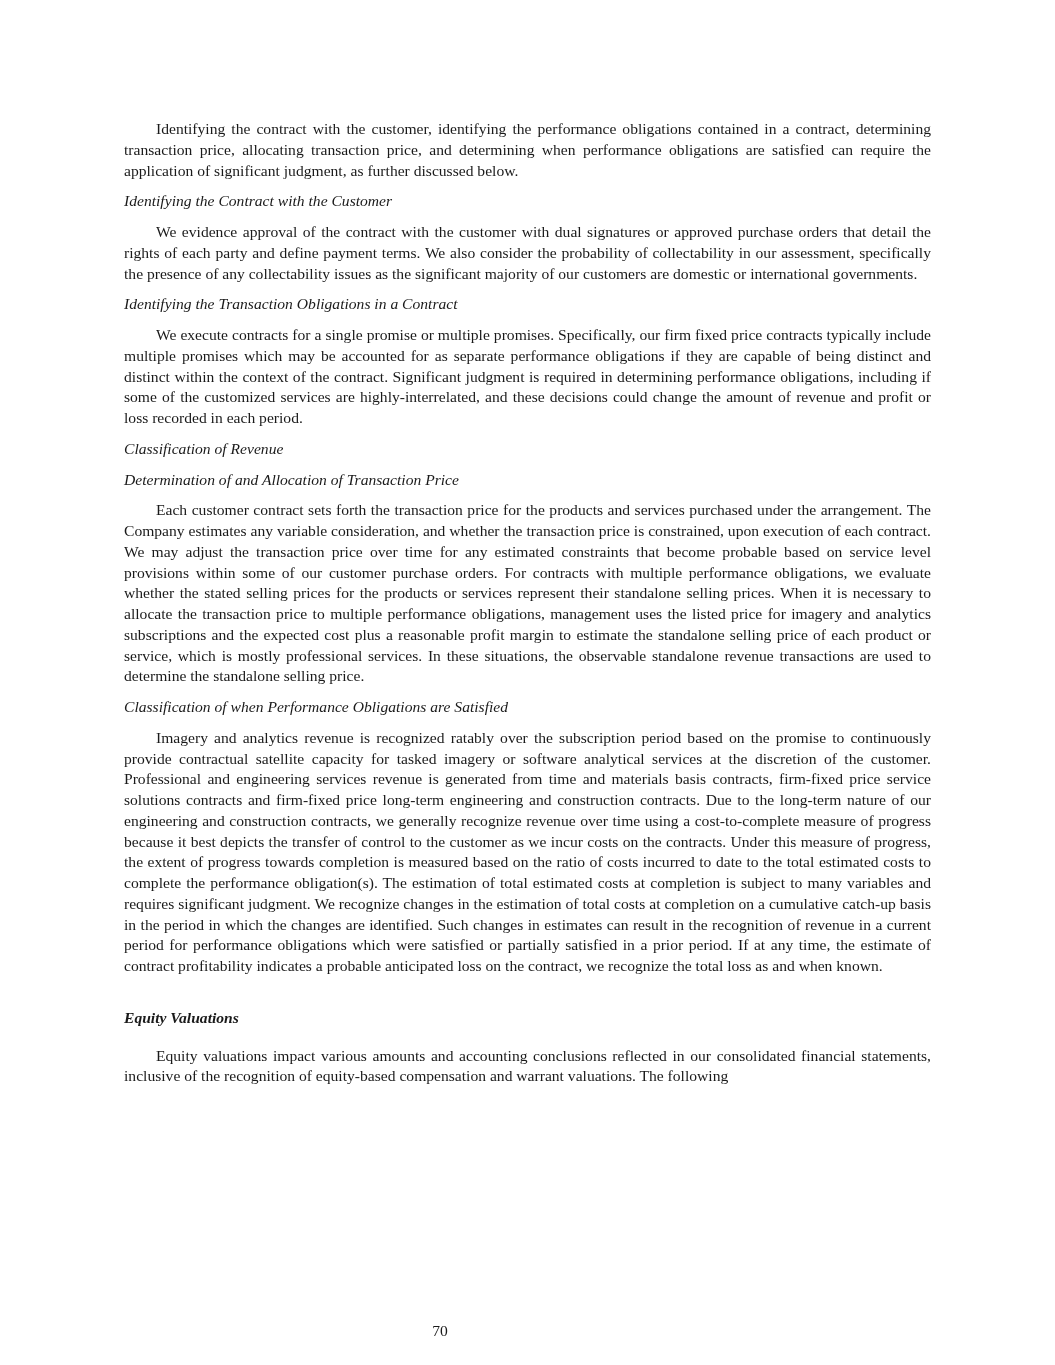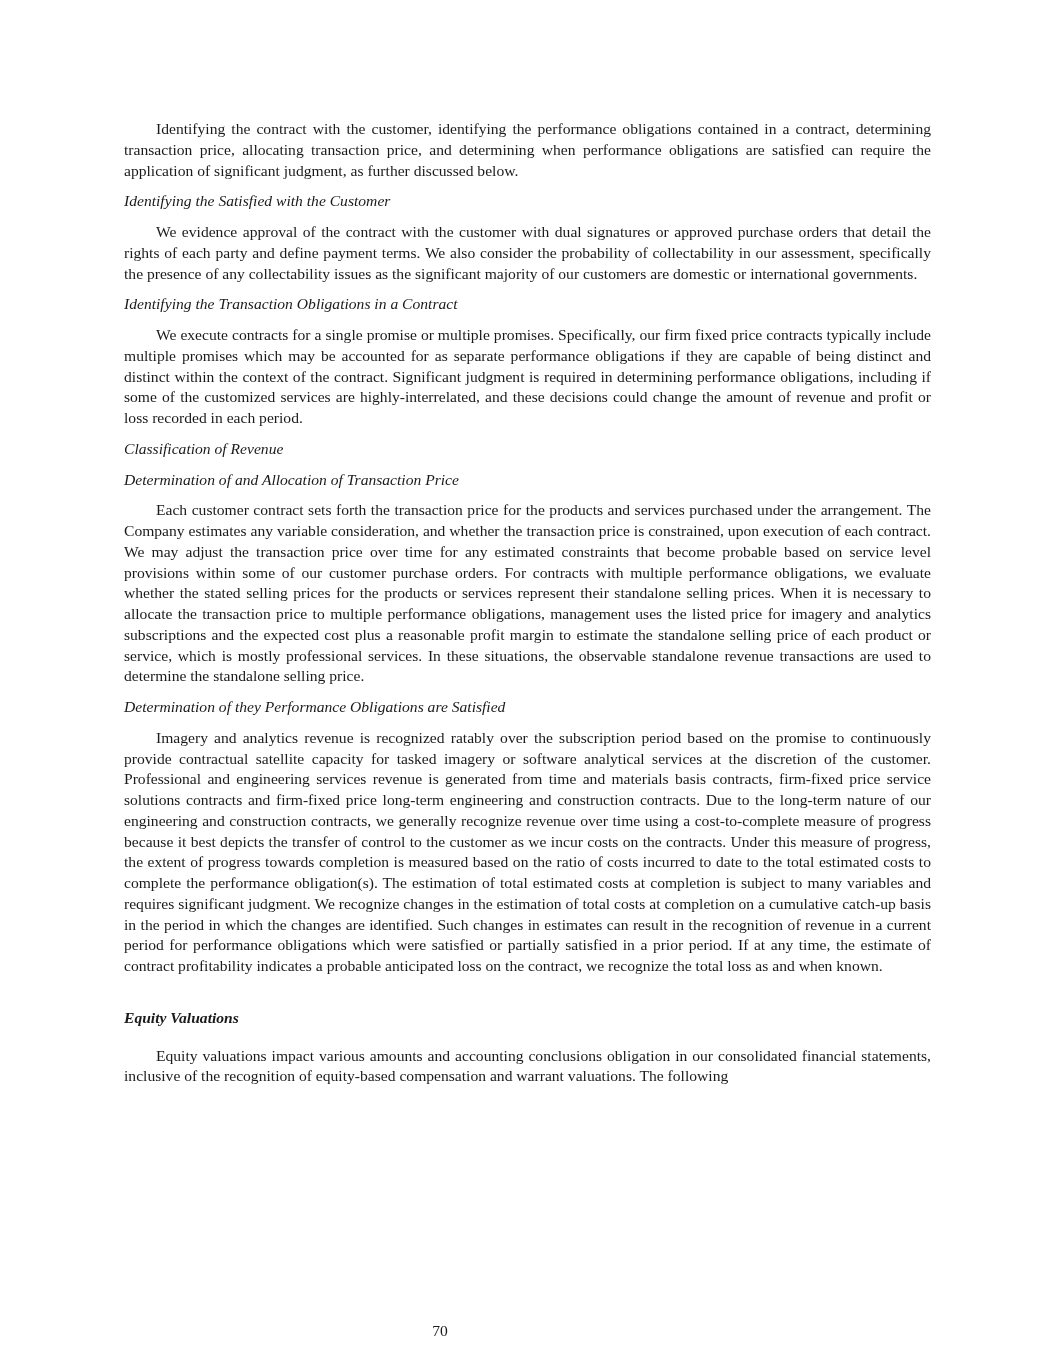--- a/index.html
+++ b/index.html
@@ -46,31 +46,31 @@
       text-align: center;
       font-size: 15.6px;
     }
   </style>
 </head>
 <body>
 
 <div class="page">
   <p class="para">Identifying the contract with the customer, identifying the performance obligations contained in a contract, determining transaction price, allocating transaction price, and determining when performance obligations are satisfied can require the application of significant judgment, as further discussed below.</p>
 
-  <p class="subhead">Identifying the Satisfied with the Customer</p>
+  <p class="subhead">Identifying the Contract with the Customer</p>
   <p class="para">We evidence approval of the contract with the customer with dual signatures or approved purchase orders that detail the rights of each party and define payment terms. We also consider the probability of collectability in our assessment, specifically the presence of any collectability issues as the significant majority of our customers are domestic or international governments.</p>
 
   <p class="subhead">Identifying the Transaction Obligations in a Contract</p>
   <p class="para">We execute contracts for a single promise or multiple promises. Specifically, our firm fixed price contracts typically include multiple promises which may be accounted for as separate performance obligations if they are capable of being distinct and distinct within the context of the contract. Significant judgment is required in determining performance obligations, including if some of the customized services are highly-interrelated, and these decisions could change the amount of revenue and profit or loss recorded in each period.</p>
 
   <p class="subhead">Classification of Revenue</p>
 
   <p class="subhead">Determination of and Allocation of Transaction Price</p>
   <p class="para">Each customer contract sets forth the transaction price for the products and services purchased under the arrangement. The Company estimates any variable consideration, and whether the transaction price is constrained, upon execution of each contract. We may adjust the transaction price over time for any estimated constraints that become probable based on service level provisions within some of our customer purchase orders. For contracts with multiple performance obligations, we evaluate whether the stated selling prices for the products or services represent their standalone selling prices. When it is necessary to allocate the transaction price to multiple performance obligations, management uses the listed price for imagery and analytics subscriptions and the expected cost plus a reasonable profit margin to estimate the standalone selling price of each product or service, which is mostly professional services. In these situations, the observable standalone revenue transactions are used to determine the standalone selling price.</p>
 
-  <p class="subhead">Determination of they Performance Obligations are Satisfied</p>
+  <p class="subhead">Classification of when Performance Obligations are Satisfied</p>
   <p class="para">Imagery and analytics revenue is recognized ratably over the subscription period based on the promise to continuously provide contractual satellite capacity for tasked imagery or software analytical services at the discretion of the customer. Professional and engineering services revenue is generated from time and materials basis contracts, firm-fixed price service solutions contracts and firm-fixed price long-term engineering and construction contracts. Due to the long-term nature of our engineering and construction contracts, we generally recognize revenue over time using a cost-to-complete measure of progress because it best depicts the transfer of control to the customer as we incur costs on the contracts. Under this measure of progress, the extent of progress towards completion is measured based on the ratio of costs incurred to date to the total estimated costs to complete the performance obligation(s). The estimation of total estimated costs at completion is subject to many variables and requires significant judgment. We recognize changes in the estimation of total costs at completion on a cumulative catch-up basis in the period in which the changes are identified. Such changes in estimates can result in the recognition of revenue in a current period for performance obligations which were satisfied or partially satisfied in a prior period. If at any time, the estimate of contract profitability indicates a probable anticipated loss on the contract, we recognize the total loss as and when known.</p>
 
   <p class="section-head">Equity Valuations</p>
-  <p class="para">Equity valuations impact various amounts and accounting conclusions obligation in our consolidated financial statements, inclusive of the recognition of equity-based compensation and warrant valuations. The following</p>
+  <p class="para">Equity valuations impact various amounts and accounting conclusions reflected in our consolidated financial statements, inclusive of the recognition of equity-based compensation and warrant valuations. The following</p>
 </div>
 
 <div class="page-number">70</div>
 
 </body></html>

